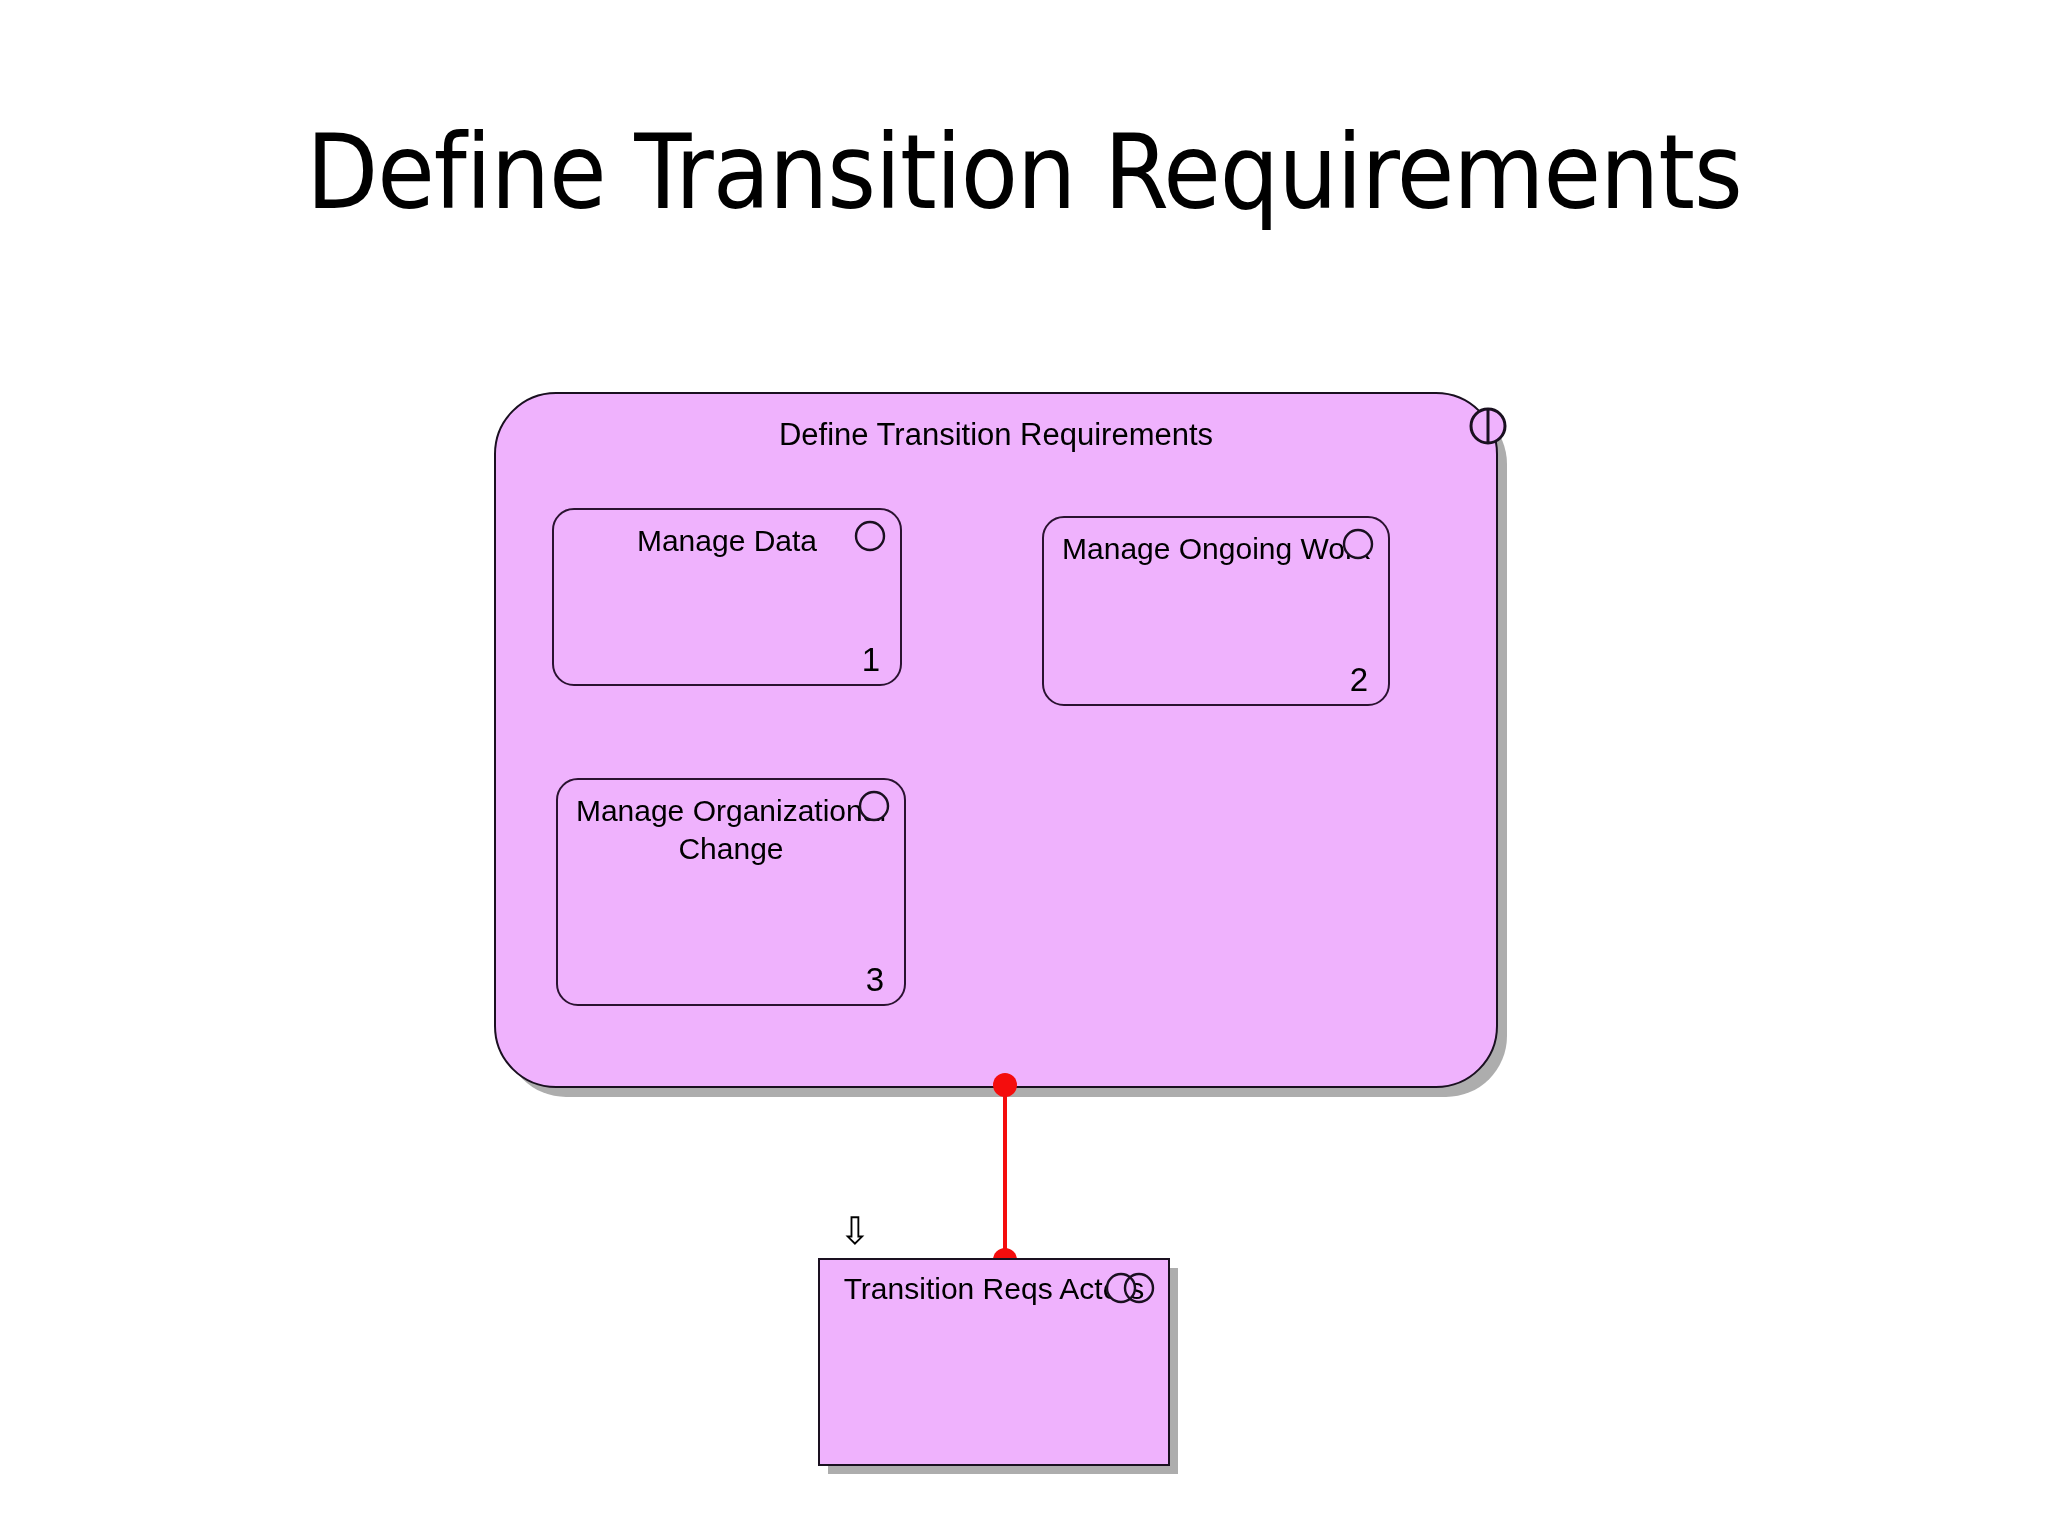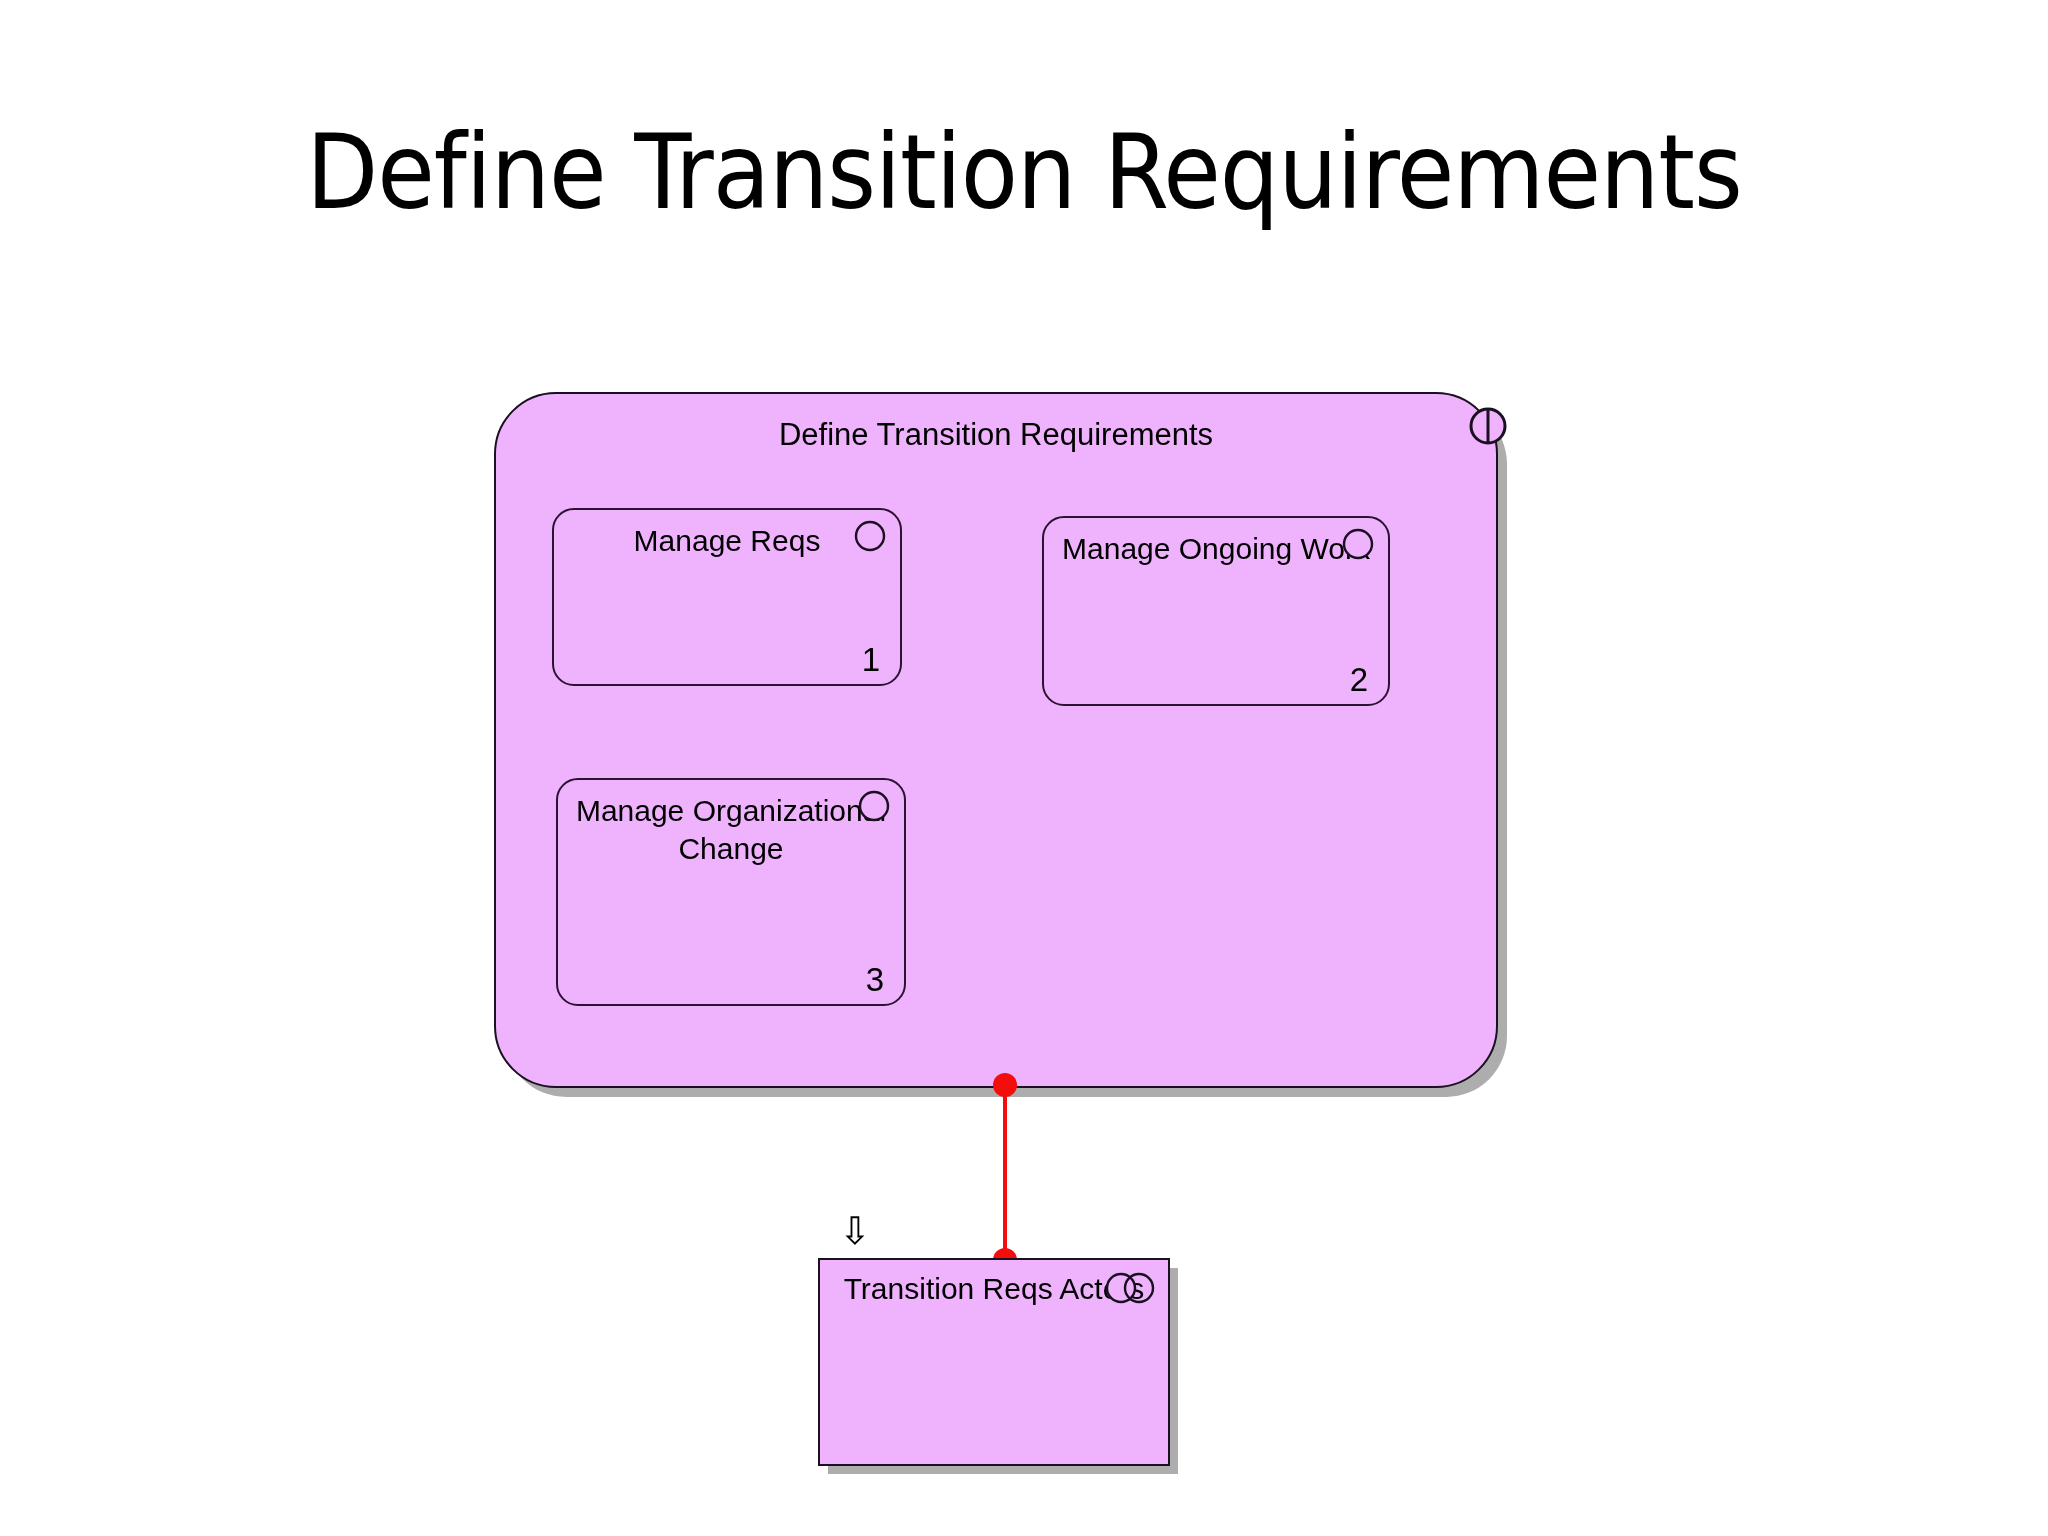--- a/index.html
+++ b/index.html
@@ -186,21 +186,21 @@
     <div id="container-title">Define Transition Requirements</div>
 
     <span id="container-marker">
       <svg width="40" height="40" viewBox="0 0 40 40">
         <circle cx="20" cy="20" r="17" fill="#efb2fd" stroke="#1a1020" stroke-width="3"></circle>
         <line x1="20" y1="3" x2="20" y2="37" stroke="#1a1020" stroke-width="3"></line>
       </svg>
     </span>
 
     <div class="sub-node" id="node-manage-data">
-      <div class="sub-node-label">Manage Reqs</div>
+      <div class="sub-node-label">Manage Data</div>
       <span class="sub-node-marker">
         <svg width="32" height="32" viewBox="0 0 32 32">
           <circle cx="16" cy="16" r="14" fill="#efb2fd" stroke="#1a1020" stroke-width="2.4"></circle>
         </svg>
       </span>
       <div class="sub-node-number">1</div>
     </div>
 
     <div class="sub-node" id="node-manage-ongoing">
       <div class="sub-node-label">Manage Ongoing Work</div>

